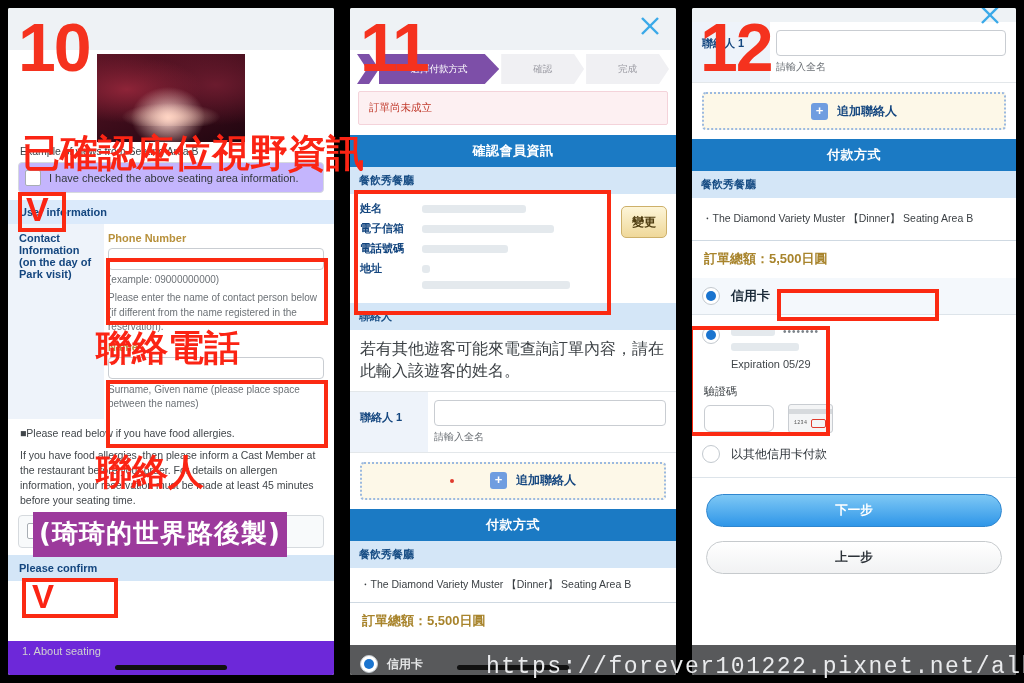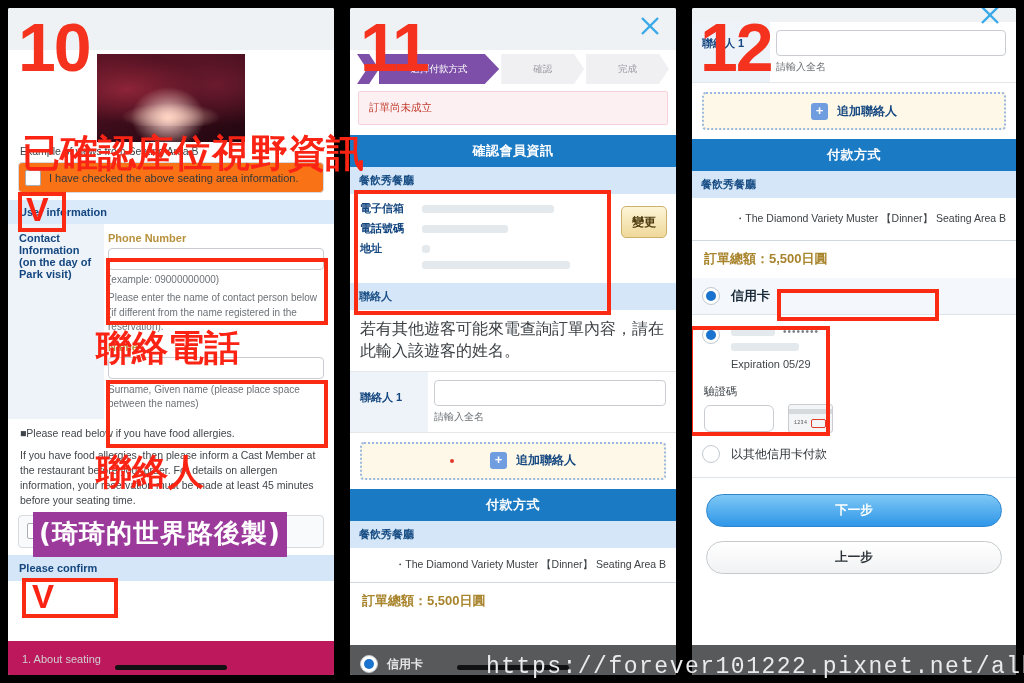--- a/index.html
+++ b/index.html
@@ -82,40 +82,40 @@
       radial-gradient(ellipse at 80% 35%, #6b1b2e 0%, rgba(90,20,40,0) 50%),
       linear-gradient(160deg, #5e1526 0%, #3c0c1a 55%, #200610 100%);
     position: relative; overflow: hidden;
   }
   .p10-photo::after {
     content:""; position:absolute; left:16%; bottom:18%; width:68%; height:26%;
     background: radial-gradient(ellipse at 50% 60%, rgba(255,210,190,.75), rgba(180,60,90,0) 70%);
   }
   .p10-caption { font-size: 10.5px; color: #3c4145; padding: 3px 0 3px 12px; }
   .p10-checkrow {
-    margin: 2px 10px 0; border: 1px solid #d6dade; background: #f97316;
+    margin: 2px 10px 0; border: 1px solid #d6dade; background: #c4b5fd;
     border-radius: 4px; height: 31px; display: flex; align-items: center; padding-left: 6px;
   }
   .p10-cb { width: 16px; height: 16px; border: 1px solid #a8aeb4; background: #fff; border-radius: 2px; }
   .p10-cb-label { font-size: 11px; color: #33383c; margin-left: 8px; }
   .p10-userinfo { background: #dbeafb; color: #14467f; font-weight: bold; font-size: 11px; padding: 6px 11px; margin-top: 7px; }
   .p10-grid { display: flex; }
   .p10-left { width: 96px; background: #eef3fa; padding: 8px 6px 8px 11px; }
   .p10-right { flex: 1; padding: 8px 10px 8px 4px; }
   .fld-label { color: #b8913c; font-weight: bold; font-size: 11px; margin-bottom: 4px; }
   .p10-body-text { font-size: 10.5px; color: #41464a; line-height: 1.45; padding: 7px 12px 0; }
   .p10-confirm {
     margin: 6px 10px 0; border: 1px solid #d6dade; background: #f8fafb;
     border-radius: 4px; height: 33px; display: flex; align-items: center; padding-left: 8px;
   }
   .p10-pleaseconfirm { background: #d4e6f7; color: #14467f; font-weight: bold; font-size: 11px; padding: 7px 11px; margin-top: 7px; }
   .p10-footer {
     position:absolute; left:0; right:0; bottom:0; height: 34px;
-    background: #be185d; color: #cfd0d1; font-size: 11px;
-    padding: 12px 0 0 14px;
+    background: #6d28d9; color: #cfd0d1; font-size: 11px;
+    padding: 4px 0 0 14px;
   }
   .home-bar {
     position:absolute; left:50%; transform:translateX(-50%); bottom: 5px;
     width: 112px; height: 5px; border-radius: 3px; background:#111;
   }
 
   
   .stepper { display:flex; height: 30px; margin: 4px 7px 0; font-size: 9.5px; }
   .chev-lead {
     width: 22px; background: #7d4fa8;
@@ -152,21 +152,21 @@
   .add-box {
     margin: 9px 10px; border: 2px dotted #9bb9e0; background: #fdf8e8;
     border-radius: 4px; height: 38px; display:flex; align-items:center; justify-content:center;
   }
   .plus-ico {
     width: 17px; height: 17px; background:#6f9de0; border-radius:3px; color:#fff;
     font-size:13px; line-height:16px; text-align:center; font-weight:bold; margin-right: 9px;
   }
   .add-txt { color:#14467f; font-weight:bold; font-size:12px; }
   .dot-red { width:4px; height:4px; border-radius:50%; background:#e03b2d; margin-right: 36px; }
-  .item-line { font-size: 10.5px; color:#3c4145; padding: 10px 10px; text-align: right; }
+  .item-line { font-size: 10.5px; color:#3c4145; padding: 10px 10px; }
   .total-line {
     text-align:left; color:#a8842c; font-weight:bold; font-size:13px;
     padding: 9px 12px 10px; border-top: 1px solid #cfd9e2;
   }
 
   
   .pay-opt {
     display:flex; align-items:center; padding: 9px 10px; background:#f4f8fc;
     border-bottom: 1px solid #dde4ea;
   }
@@ -304,20 +304,24 @@
       </div>
 
       <div class="alert-pink">訂單尚未成立</div>
 
       <div class="sec-head-blue" style="margin-top:10px;">確認會員資訊</div>
       <div class="sec-head-lblue">餐飲秀餐廳</div>
 
       <div class="p11-mi">
         <div class="p11-mi-left">
           <div class="mi-row">
+            <div class="mi-key">姓名</div>
+            <div class="ph-line" style="width:104px;"></div>
+          </div>
+          <div class="mi-row">
             <div class="mi-key">電子信箱</div>
             <div class="ph-line" style="width:132px;"></div>
           </div>
           <div class="mi-row">
             <div class="mi-key">電話號碼</div>
             <div class="ph-line" style="width:86px;"></div>
           </div>
           <div class="mi-row">
             <div class="mi-key">地址</div>
             <div class="ph-line" style="width:8px;"></div>

